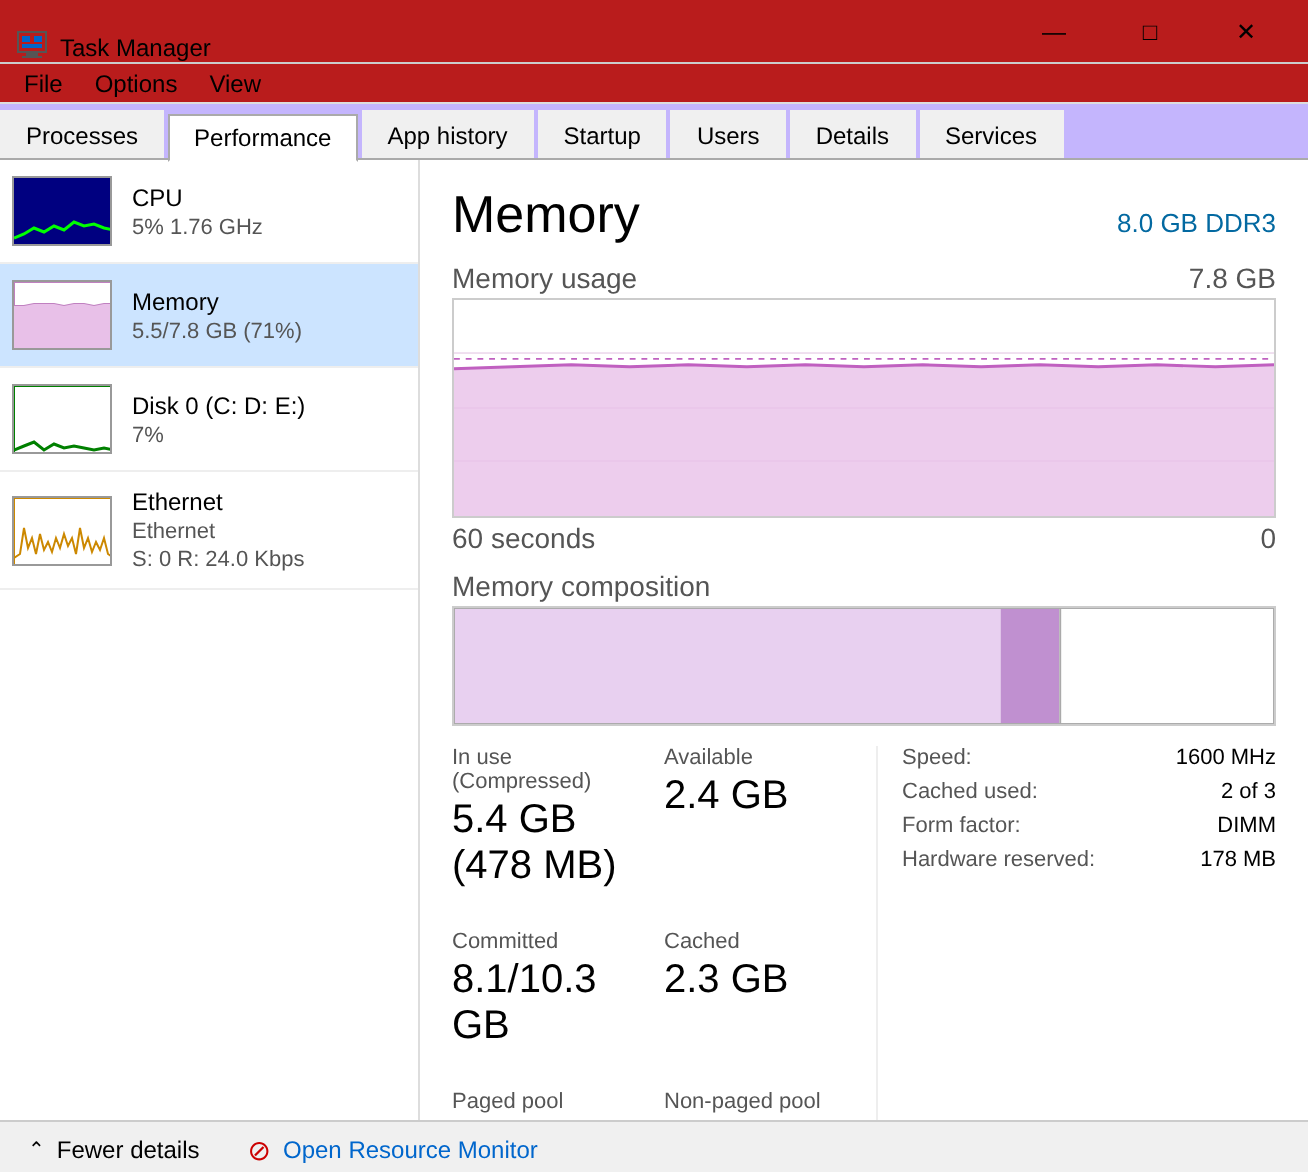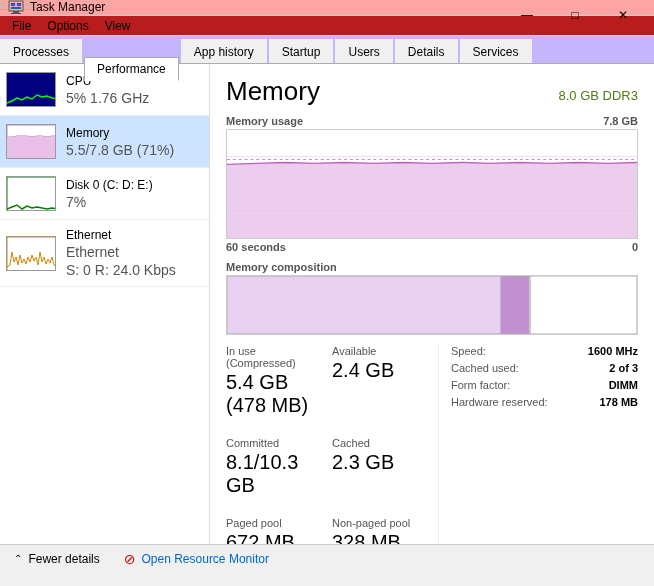--- a/index.html
+++ b/index.html
@@ -7,24 +7,24 @@
       font-family: 'Segoe UI', Arial, sans-serif;
       font-size: 12px;
       background: #f0f0f0;
       width: 654px;
       height: 586px;
       overflow: hidden;
     }
 
     
     .title-bar {
-      background: #fca5a5;
-      height: 16px;
-      display: flex;
-      align-items: flex-start;
+      background: #b91c1c;
+      height: 32px;
+      display: flex;
+      align-items: flex-end;
       padding: 0 8px;
       border-bottom: 1px solid #ccc;
     }
     .title-bar-icon {
       width: 16px;
       height: 16px;
       margin-right: 6px;
       display: flex;
       align-items: center;
       justify-content: center;
@@ -85,21 +85,21 @@
       color: #000;
       height: 24px;
       display: flex;
       align-items: center;
     }
     .tab.active {
       background: #fff;
       border-color: #aaa;
       border-bottom: 1px solid #fff;
       position: relative;
-      top: 18px;
+      top: 2px;
     }
 
     
     .main-content {
       display: flex;
       height: calc(586px - 30px - 20px - 28px - 28px);
       background: #fff;
     }
 
     
@@ -121,21 +121,21 @@
     .sidebar-mini-graph {
       width: 50px;
       height: 35px;
       border: 1px solid #999;
       background: #fff;
       overflow: hidden;
       flex-shrink: 0;
     }
     .sidebar-item-info { flex: 1; }
     .sidebar-item-title { font-size: 12px; font-weight: 500; color: #000; }
-    .sidebar-item-subtitle { font-size: 14px; color: #555; margin-top: 2px; }
+    .sidebar-item-subtitle { font-size: 11px; color: #555; margin-top: 2px; }
 
     
     .content-area {
       flex: 1;
       padding: 12px 16px;
       background: #fff;
       overflow-y: auto;
     }
 
     
@@ -145,32 +145,31 @@
       align-items: baseline;
       margin-bottom: 8px;
     }
     .memory-title {
       font-size: 26px;
       font-weight: 300;
       color: #000;
     }
     .memory-spec {
       font-size: 13px;
-      color: #4d7c0f;
+      color: #0369a1;
     }
 
     
     .chart-section { margin-bottom: 8px; }
     .chart-label {
-      font-size: 11px;
+      font-size: 14px;
       color: #555;
       margin-bottom: 2px;
       display: flex;
       justify-content: space-between;
-      font-weight: bold;
     }
     .chart-container {
       border: 1px solid #ccc;
       background: #fff;
       position: relative;
       overflow: hidden;
     }
     .main-chart {
       height: 110px;
     }
@@ -180,21 +179,21 @@
 
     
     .chart-svg { width: 100%; height: 100%; }
 
     .stat-block { margin-bottom: 14px; }
     .stat-label { font-size: 11px; color: #555; margin-bottom: 2px; }
     .stat-value { font-size: 20px; font-weight: 300; color: #000; }
 
     .stat-row { margin-bottom: 5px; display: flex; justify-content: space-between; }
     .stat-row-label { font-size: 11px; color: #555; }
-    .stat-row-value { font-size: 11px; color: #000; font-weight: 700; }
+    .stat-row-value { font-size: 11px; color: #000; font-weight: 400; }
 
     
     .bottom-bar {
       height: 28px;
       background: #f0f0f0;
       border-top: 1px solid #ccc;
       display: flex;
       align-items: center;
       padding: 0 10px;
       gap: 16px;

